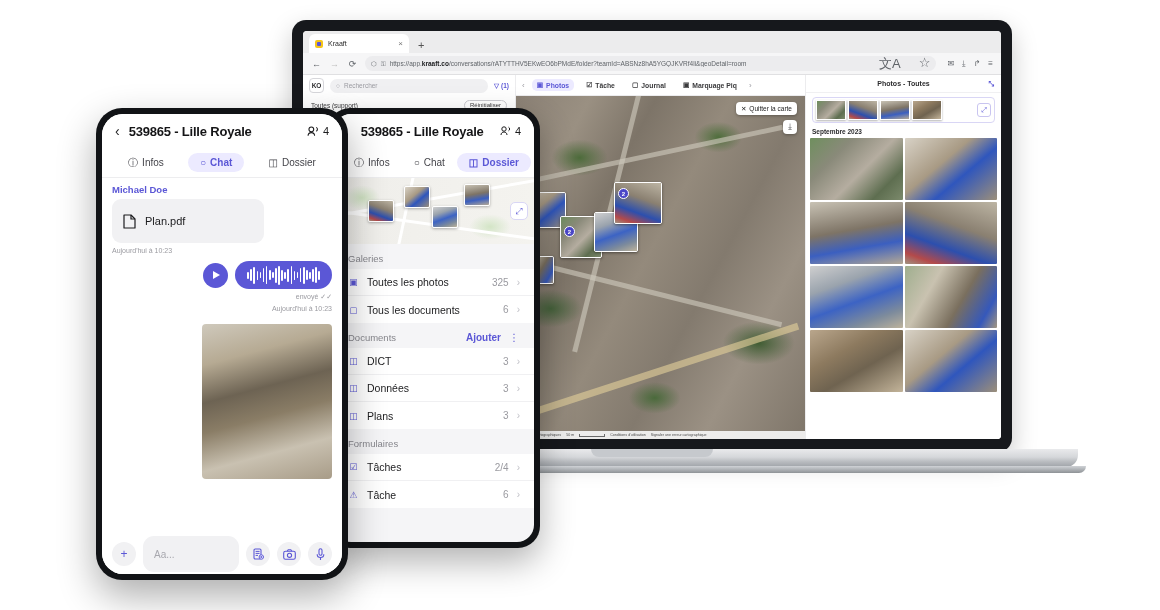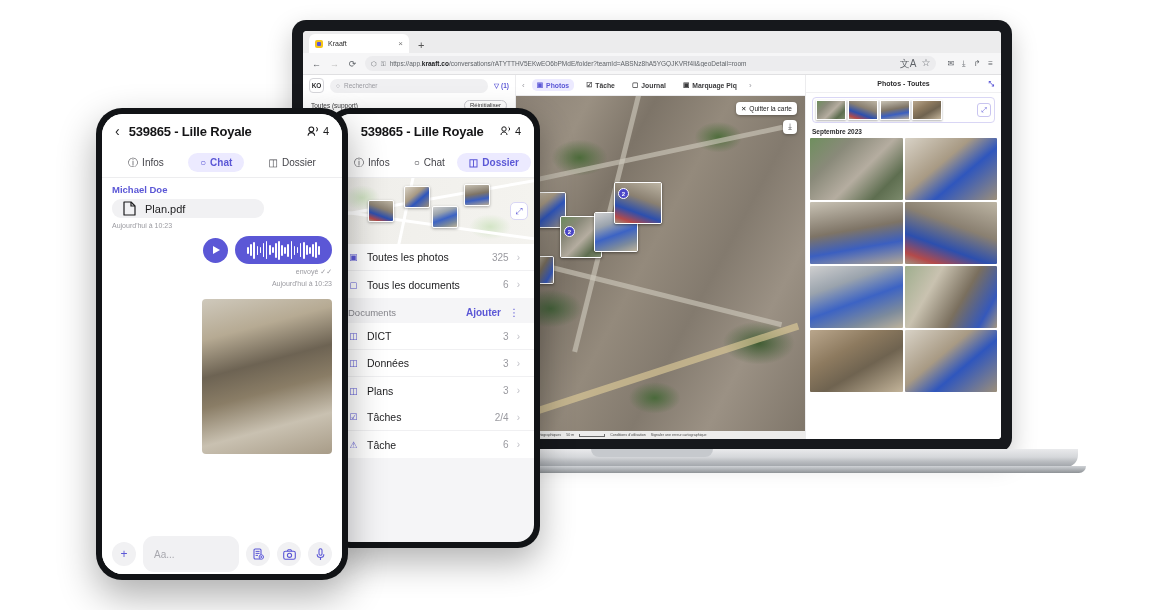--- a/index.html
+++ b/index.html
@@ -51,21 +51,21 @@
   .urlbar { height:22px; background:#f6f6f7; display:flex; align-items:center; gap:7px; padding:0 8px; border-bottom:1px solid #e0e0e2; }
   .navico { font-size:9px; color:#5f6368; width:11px; text-align:center; }
   .navico.dim { color:#bdbdbd; }
   .omnibox {
     flex:1; height:15px; background:#ececee; border-radius:8px;
     display:flex; align-items:center; gap:4px; padding:0 6px;
     font-size:6.5px; color:#5f6368; overflow:hidden; white-space:nowrap;
   }
   .omnibox .url { overflow:hidden; text-overflow:ellipsis; }
   .omnibox .url b{ color:#202124; font-weight:700; }
-  .omni-right{ display:flex; gap:5px; margin-left:auto; font-size:10px; color:#5f6368;}
+  .omni-right{ display:flex; gap:18px; margin-left:auto; font-size:13px; color:#5f6368;}
   .browser-actions{ display:flex; gap:8px; font-size:8px; color:#5f6368; padding-left:4px;}
 
   
   #app { flex:1; display:flex; min-height:0; background:#fff; }
 
   
   #app-left { width:213px; background:#fff; display:flex; flex-direction:column; border-right:1px solid #ececee; }
   .app-searchrow { height:21px; display:flex; align-items:center; gap:6px; padding:0 6px; }
   .avatar-ko {
     width:15px; height:15px; border-radius:4px; border:1px solid #d7d7db;
@@ -164,21 +164,21 @@
   .dev-title{ font-size:13px; font-weight:600; color:#151517; letter-spacing:-.2px; flex:1; white-space:nowrap;}
   .members{ display:flex; align-items:center; gap:3px; font-size:11px; color:#1c1c1e;}
   .seg{ height:30px; display:flex; align-items:center; justify-content:space-around; padding:0 8px; background:#fff; border-bottom:1px solid #ededef; flex-shrink:0;}
   .seg-item{ display:flex; align-items:center; gap:4px; font-size:10px; color:#44444a; padding:4px 12px; border-radius:12px; white-space:nowrap;}
   .seg-item.active{ background:#eceaff; color:#5B57D6; font-weight:600;}
 
   
   .chat-body{ flex:1; overflow:hidden; padding:6px 10px 0; display:flex; flex-direction:column; background:#fff;}
   .sender{ font-size:9.5px; font-weight:700; color:#5B57D6; margin-bottom:4px;}
   .file-bubble{
-    background:#f1f1f3; border-radius:9px; height:19px; width:152px;
+    background:#f1f1f3; border-radius:9px; height:44px; width:152px;
     display:flex; align-items:center; gap:9px; padding:0 11px; font-size:11px; color:#1c1c1e;
   }
   .ts{ font-size:7px; color:#9a9aa0; margin:4px 0 7px;}
   .ts.right{ text-align:right; }
   .voice-row{ display:flex; align-items:center; gap:7px; justify-content:flex-end;}
   .play-btn{ width:25px; height:25px; border-radius:50%; background:#5B57D6; display:flex;align-items:center;justify-content:center;}
   .play-tri{ width:0;height:0;border-left:7px solid #fff;border-top:4.5px solid transparent;border-bottom:4.5px solid transparent; margin-left:2px;}
   .wave-bubble{ background:#5B57D6; border-radius:15px; height:28px; display:flex; align-items:center; gap:1.5px; padding:0 12px;}
   .wv{ width:1.6px; background:#fff; border-radius:1px; }
   .transcript{
@@ -507,20 +507,21 @@
           </div>
         <div class="dm-pin" style="left:98px;top:28px;width:26px;height:22px;">
             <div class="ph ph-b"></div>
           </div>
         <div class="dm-pin" style="left:130px;top:6px;width:26px;height:22px;">
             <div class="ph ph-d"></div>
           </div>
         <div class="dm-expand">⤢</div>
       </div>
 
+      <div class="sec-title">Galeries</div>
       <div class="card">
         <div class="row">
           <span class="row-ico">▣</span>
           <span class="row-label">Toutes les photos</span>
           <span class="row-count">325</span>
           <span class="row-chev">›</span>
         </div>
         <div class="row">
           <span class="row-ico">▢</span>
           <span class="row-label">Tous les documents</span>
@@ -548,20 +549,21 @@
           <span class="row-chev">›</span>
         </div>
         <div class="row">
           <span class="row-ico">◫</span>
           <span class="row-label">Plans</span>
           <span class="row-count">3</span>
           <span class="row-chev">›</span>
         </div>
       </div>
 
+      <div class="sec-title">Formulaires</div>
       <div class="card">
         <div class="row">
           <span class="row-ico">☑</span>
           <span class="row-label">Tâches</span>
           <span class="row-count">2/4</span>
           <span class="row-chev">›</span>
         </div>
         <div class="row">
           <span class="row-ico">⚠</span>
           <span class="row-label">Tâche</span>

